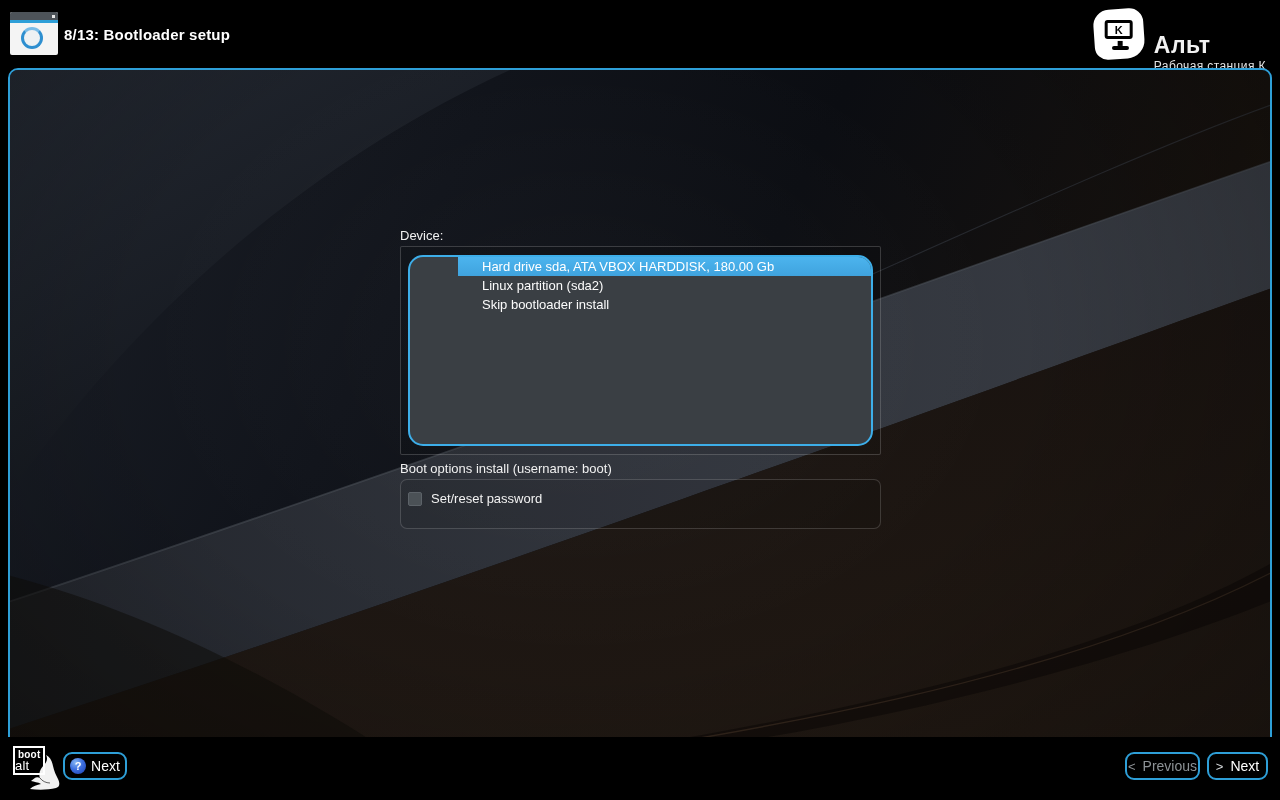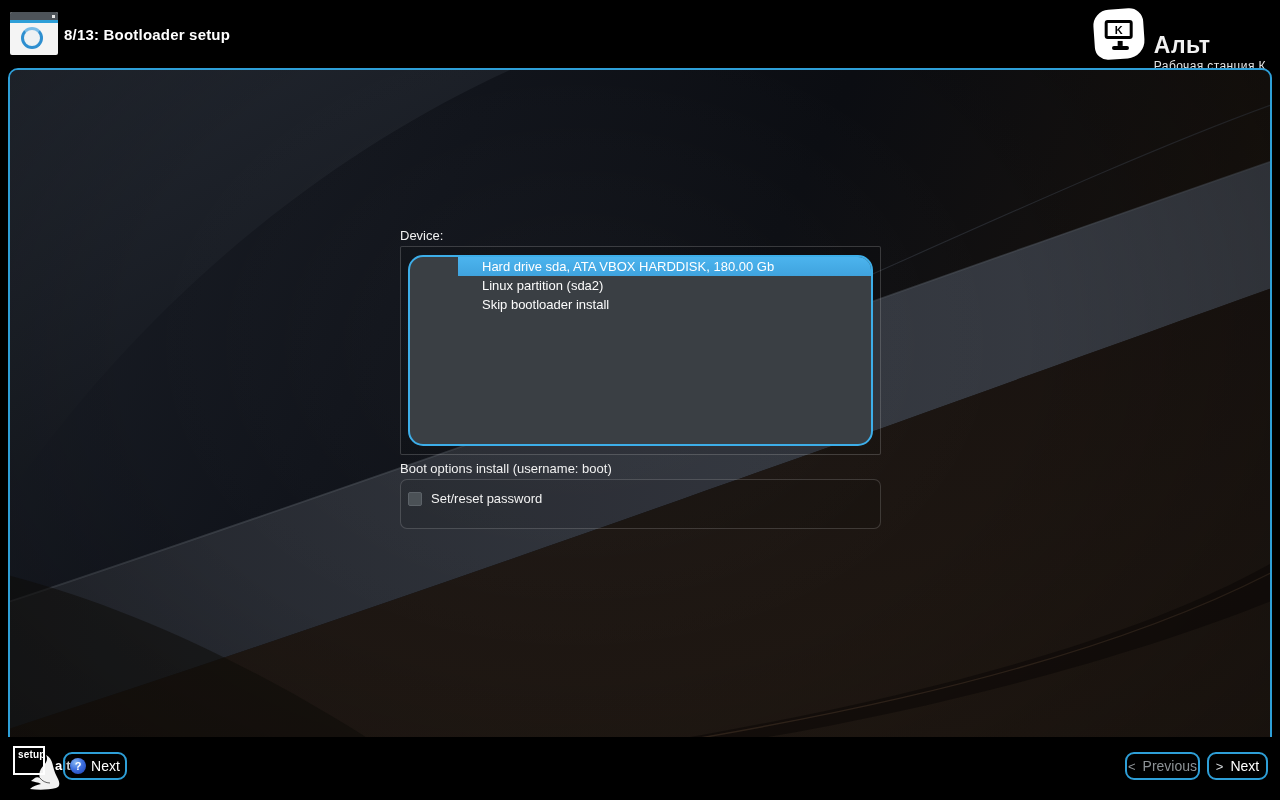--- a/index.html
+++ b/index.html
@@ -148,21 +148,21 @@
   .basealt .frame {
     position: absolute; left: 3px; top: 3px; width: 32px; height: 29px;
     border: 2px solid #fff;
   }
   .basealt .t1 {
     position: absolute; left: 8px; top: 6px;
     color: #fff; font-weight: bold; font-size: 10px; letter-spacing: .2px;
   }
   .basealt .t2 {
     position: absolute; left: 5px; top: 15px;
-    color: #fff; font-weight: bold; font-size: 13px; letter-spacing: .2px; margin-left: 40px;
+    color: #fff; font-weight: normal; font-size: 13px; letter-spacing: .2px;
   }
   .basealt svg { position: absolute; left: 18px; top: 10px; }
 
   .btn {
     position: absolute; top: 15px; height: 28px;
     display: flex; align-items: center; justify-content: center; gap: 7px;
     border: 2px solid #2e9fd8; border-radius: 9px;
     background: rgba(0,0,0,0.2);
     color: #fff; font-size: 14px;
     cursor: pointer;
@@ -254,21 +254,21 @@
     <div class="checkbox-row">
       <div class="checkbox"></div>
       <div class="checkbox-label">Set/reset password</div>
     </div>
   </div>
 </div>
 
 <div class="footer">
   <div class="basealt">
     <div class="frame"></div>
-    <div class="t1">setup</div>
+    <div class="t1">boot</div>
     <div class="t2">alt</div>
     <svg width="34" height="38" viewBox="0 0 34 38">
       <path d="M18,2 C20,5 19,9 16,12 C13,15 10,20 12,25 C8,23 6,26 3,28 C6,29 10,29 13,31 C9,32 5,33 2,36 C10,37 20,37 28,35 C32,34 32,30 30,26 C28,22 26,18 25,13 C24,8 22,4 18,2 Z" fill="#fff" opacity="0.95"></path>
       <path d="M12,25 C14,28 18,30 22,30" stroke="#000" stroke-width="1" fill="none" opacity="0.6"></path>
     </svg>
   </div>
 
   <div class="btn btn-help">
     <span class="help-badge">?</span>
     <span>Next</span>

